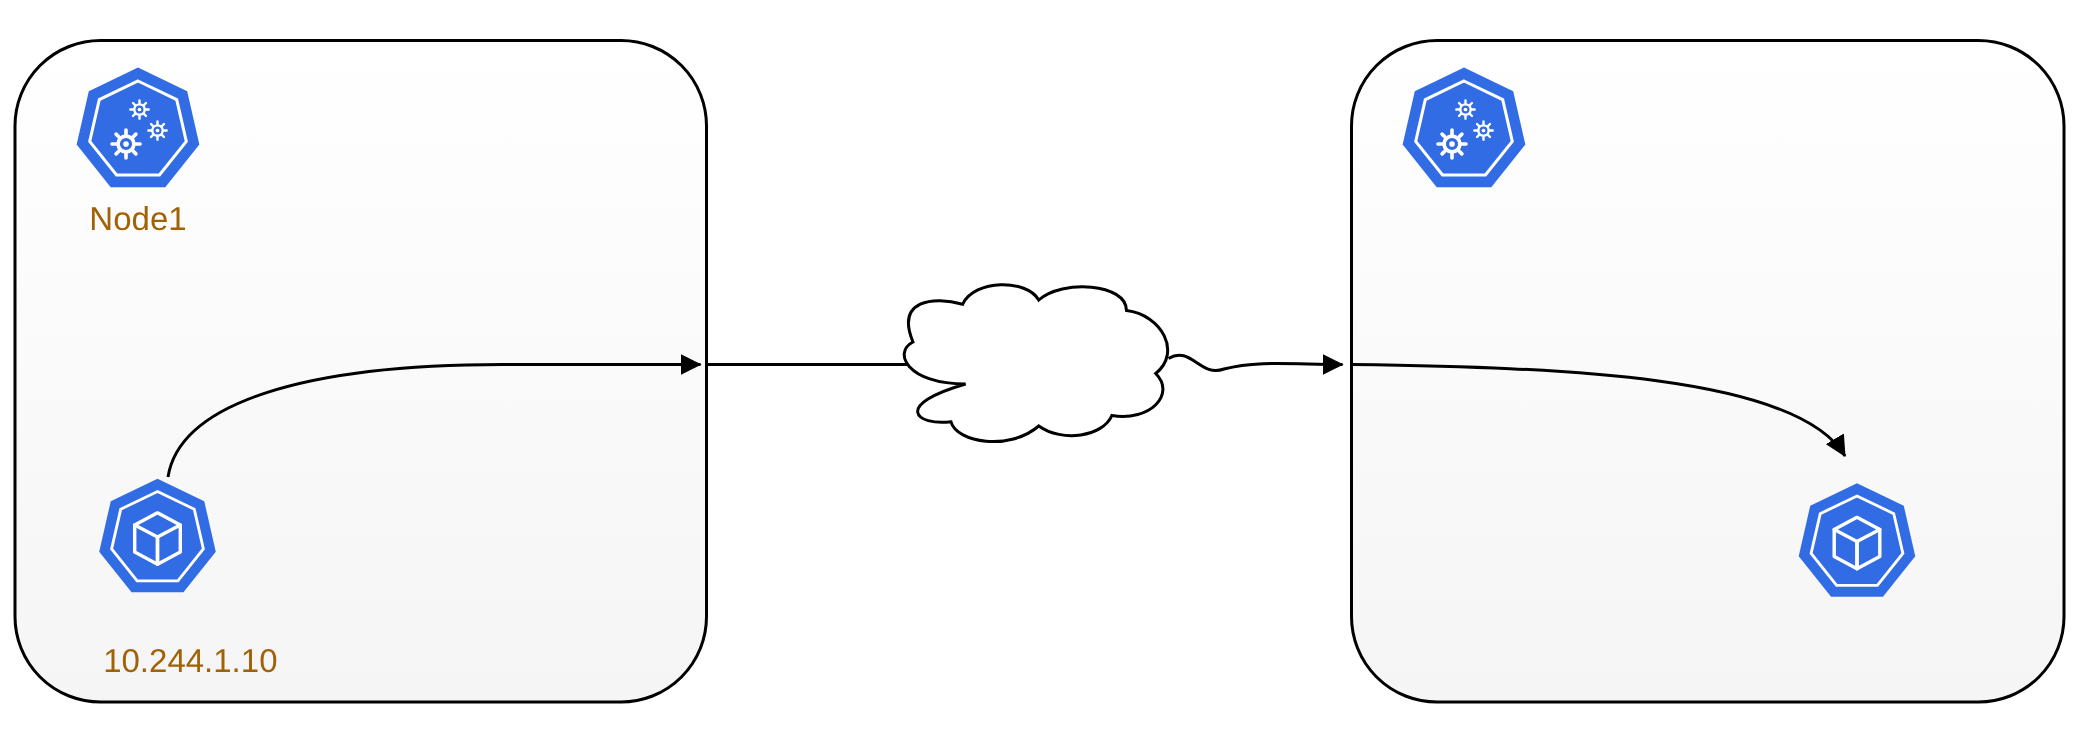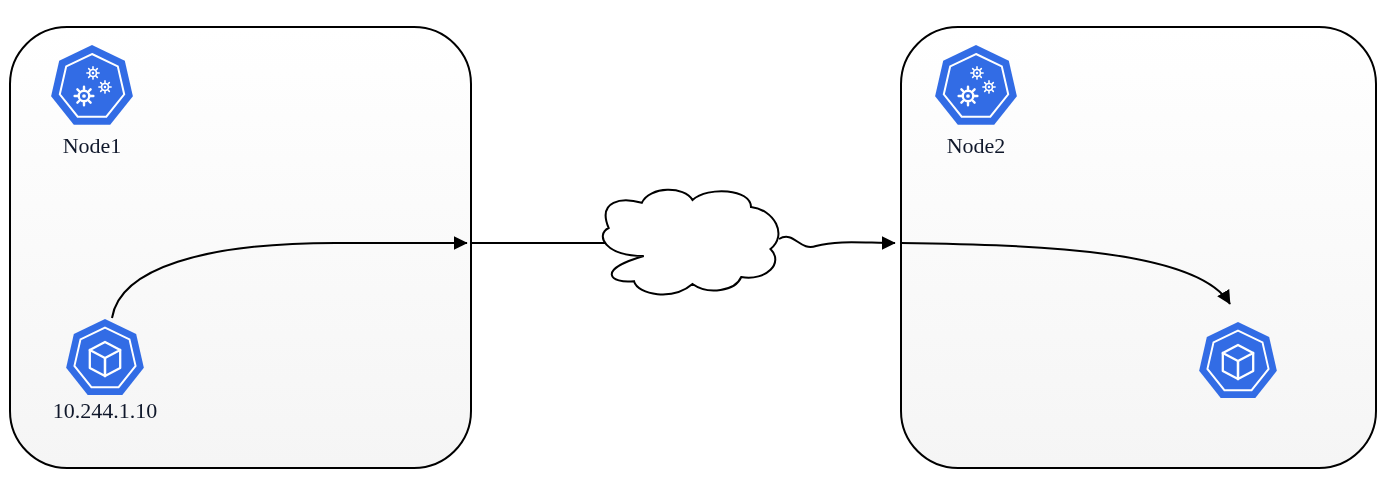--- a/index.html
+++ b/index.html
@@ -10,22 +10,22 @@
     background: #ffffff;
     overflow: hidden;
     font-family: "Liberation Sans", sans-serif;
   }
   .canvas svg { position: absolute; left: 0; top: 0; }
   .label {
     position: absolute;
     text-align: center;
     font-size: 22px;
     line-height: 1.1;
-    color: #0f172a;
-    font-family: Liberation Serif, serif;
+    color: #a16207;
+    font-family: Liberation Sans, sans-serif;
     user-select: none;
   }
 </style>
 </head>
 <body>
 
 <div class="canvas">
 
   <svg width="1384" height="494" viewBox="0 0 1384 494">
 
@@ -84,18 +84,17 @@
              C610.6,284 595,270 643.75,256 Z" fill="#ffffff" stroke="#000000" stroke-width="2"></path>
 
     <use href="#k8s-node-icon" transform="translate(92,87)"></use>
     <use href="#k8s-pod-icon" transform="translate(105,359) scale(0.95)"></use>
     <use href="#k8s-node-icon" transform="translate(976,87)"></use>
     <use href="#k8s-pod-icon" transform="translate(1238,362) scale(0.95)"></use>
   </svg>
 
   <div class="label" style="left:12px; top:134px; width:160px;">Node1</div>
 
-  <div class="label" style="left:25px; top:399px; width:160px;">10.244.1.10</div>
+  <div class="label" style="left:25px; top:429px; width:160px;text-align:right;">10.244.1.10</div>
 
-  <div class="label" style="left:896px; top:134px; width:160px;">Node2</div>
 
 
 </div>
 
 </body></html>

